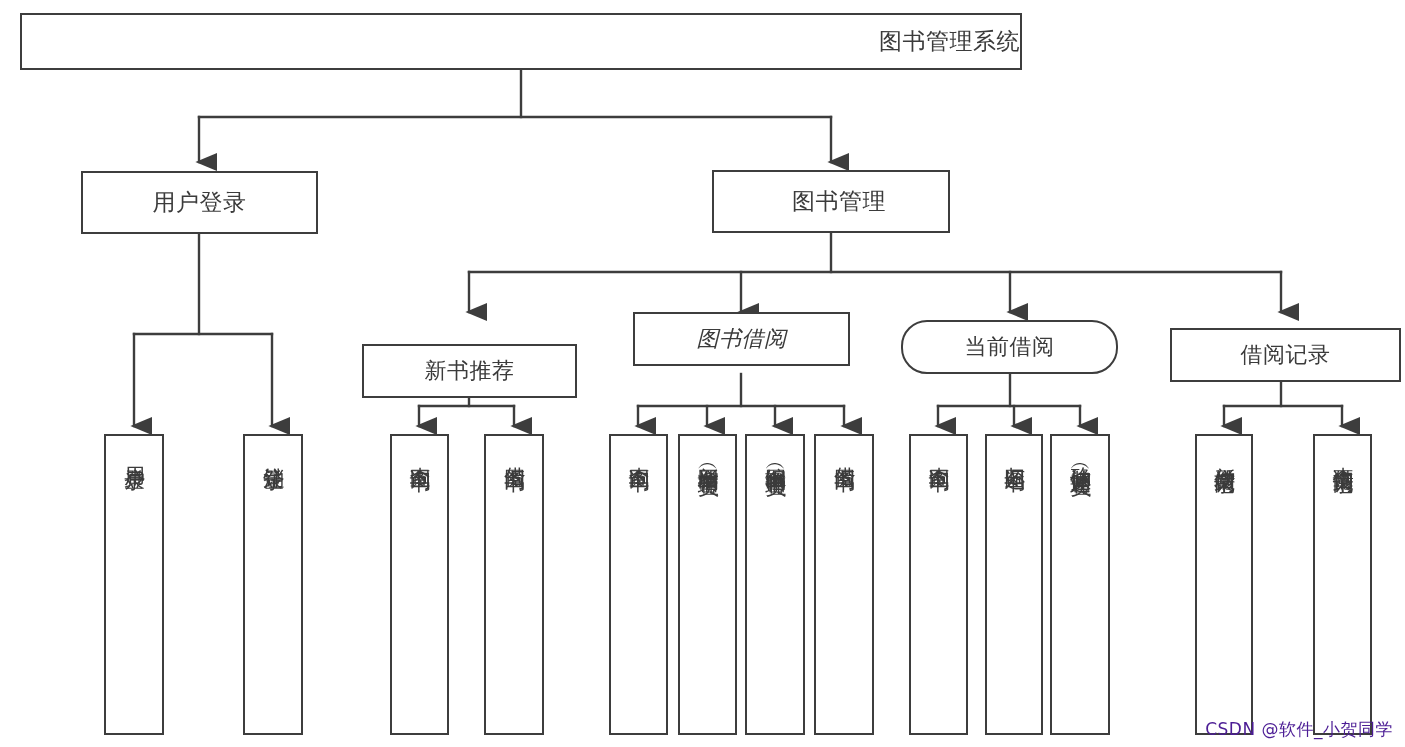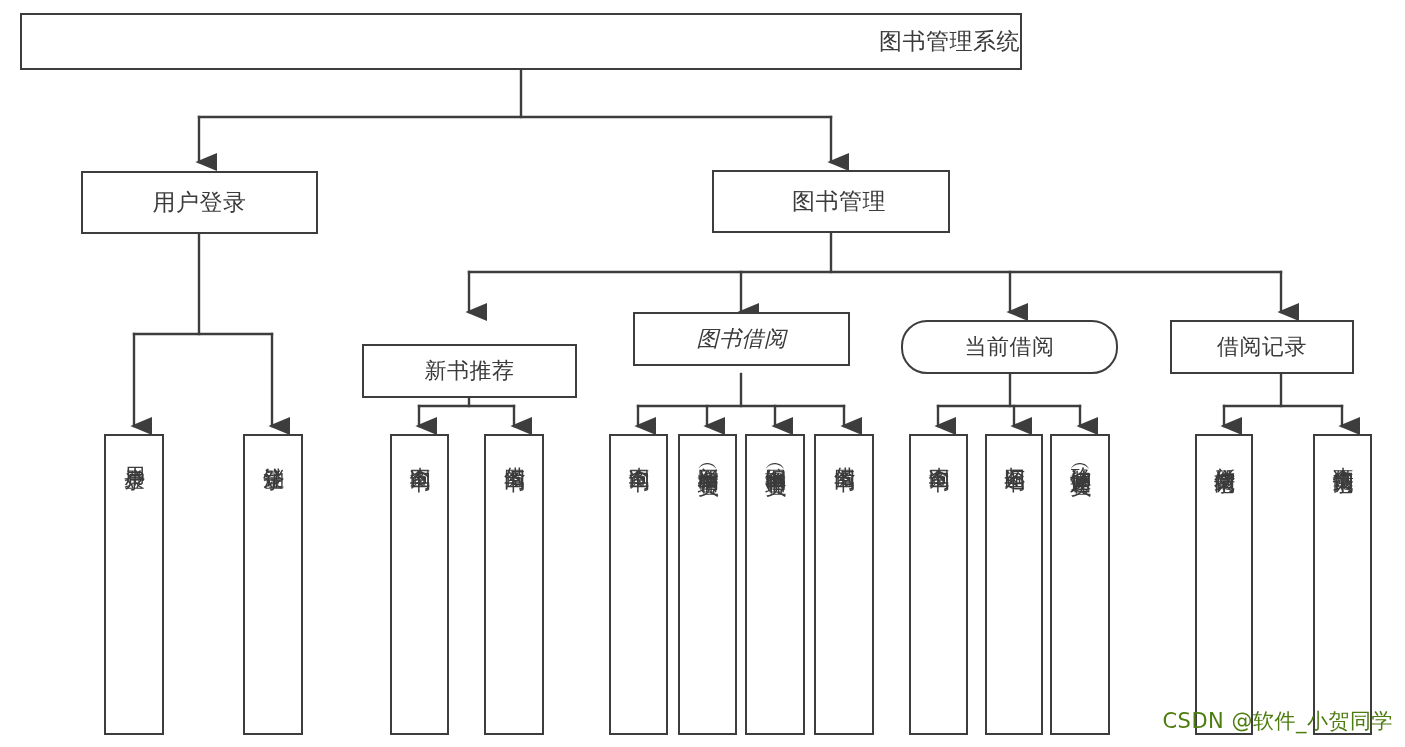--- a/index.html
+++ b/index.html
@@ -57,23 +57,23 @@
     align-items: flex-start;
     padding-top: 14px;
   }
   .node.root .label,
   .node.lvl1 .label {
     font-size: 23px;
   }
   .watermark {
     position: absolute;
     right: 12px;
-    bottom: 12px;
-    font-size: 21px;
-    color: #4d7c0f;
+    bottom: 6px;
+    font-size: 17px;
+    color: #4c1d95;
     letter-spacing: 0.5px;
     white-space: nowrap;
     user-select: none;
   }
 </style>
 </head>
 <body>
 
 <div id="canvas">
 
@@ -140,21 +140,21 @@
 
   <div class="node lvl2" style="left:362px; top:320px; width:215px; height:54px;margin-top:24px;">
     <span class="label">新书推荐</span>
   </div>
   <div class="node lvl2" style="left:633px; top:312px; width:217px; height:54px;font-style:italic;">
     <span class="label">图书借阅</span>
   </div>
   <div class="node lvl2" style="left:901px; top:320px; width:217px; height:54px;border-radius:26px;">
     <span class="label">当前借阅</span>
   </div>
-  <div class="node lvl2" style="left:1170px; top:320px; width:184px; height:54px;">
+  <div class="node lvl2" style="left:1170px; top:328px; width:231px; height:54px;">
     <span class="label">借阅记录</span>
   </div>
 
   <div class="node leaf" style="left:104px; top:434px; width:60px; height:301px;">
     <span class="label">用户登录</span>
   </div>
   <div class="node leaf" style="left:243px; top:434px; width:60px; height:301px;">
     <span class="label">注销登录</span>
   </div>
 

